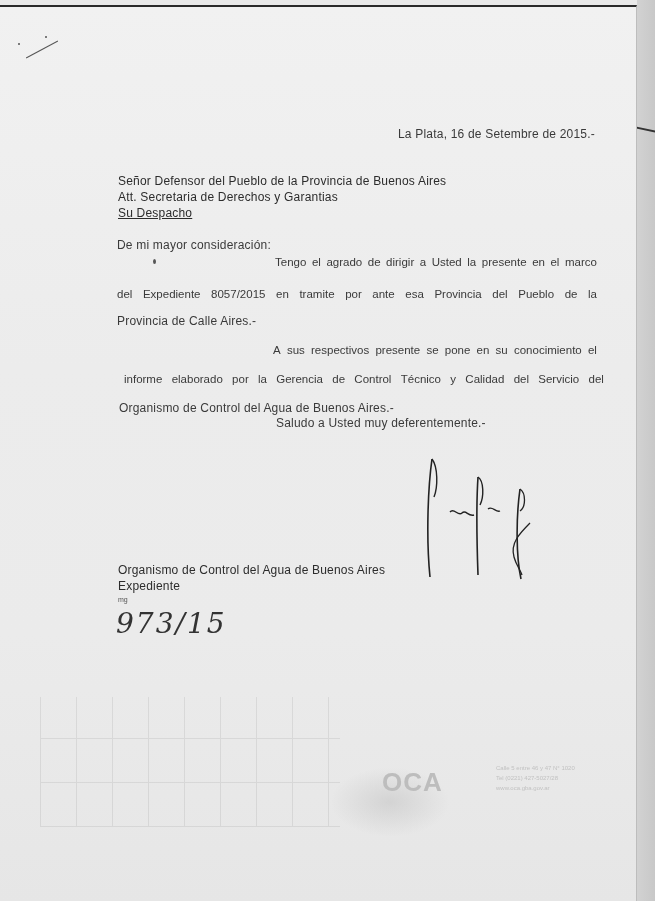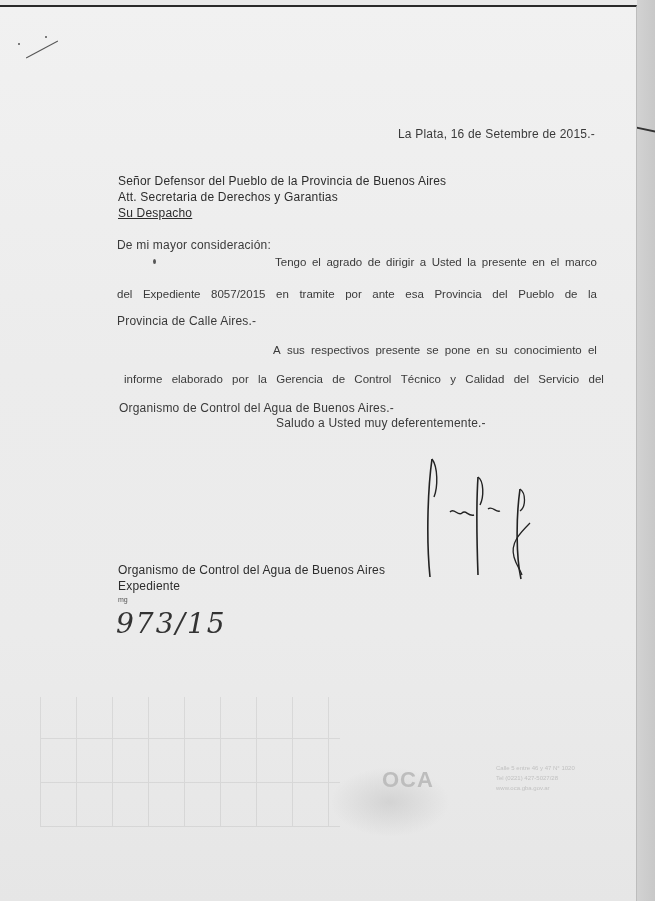--- a/index.html
+++ b/index.html
@@ -38,21 +38,21 @@
     }
     .initials { position: absolute; font-size: 7px; color: #555; }
     .signature { position: absolute; left: 420px; top: 450px; width: 120px; height: 130px; }
     .bleed-grid {
       position: absolute; left: 40px; top: 690px; width: 300px; height: 130px; opacity: 0.12;
       background-image:
         repeating-linear-gradient(90deg, #666 0 1px, transparent 1px 36px),
         repeating-linear-gradient(0deg, #666 0 1px, transparent 1px 44px);
     }
     .logo {
-      position: absolute; left: 382px; top: 760px; font-size: 22px; font-weight: bold;
+      position: absolute; left: 382px; top: 760px; font-size: 26px; font-weight: bold;
       color: #bdbdbd; letter-spacing: 1px;
     }
     .footer-line { position: absolute; left: 496px; font-size: 6px; color: #c2c2c2; white-space: nowrap; }
     .smudge {
       position: absolute; left: 330px; top: 760px; width: 120px; height: 70px;
       background: radial-gradient(ellipse at center, rgba(150,150,150,0.25), transparent 70%);
     }
   </style>
 </head>
 <body>

